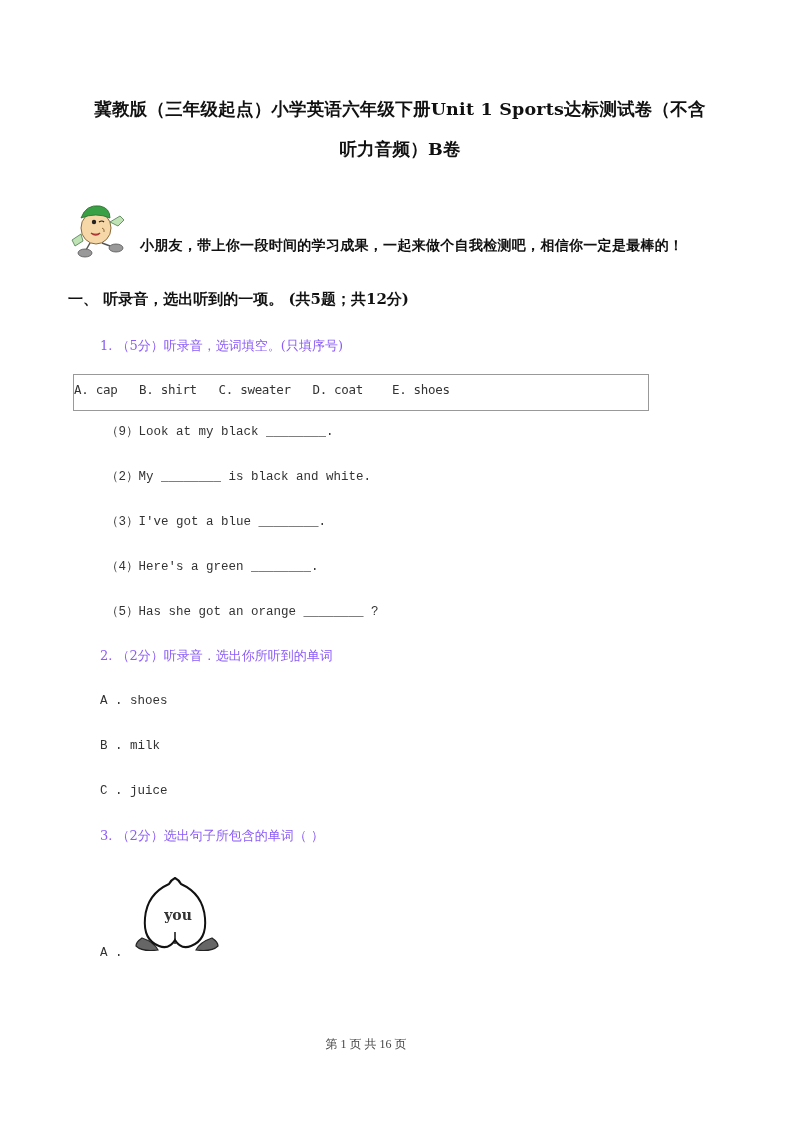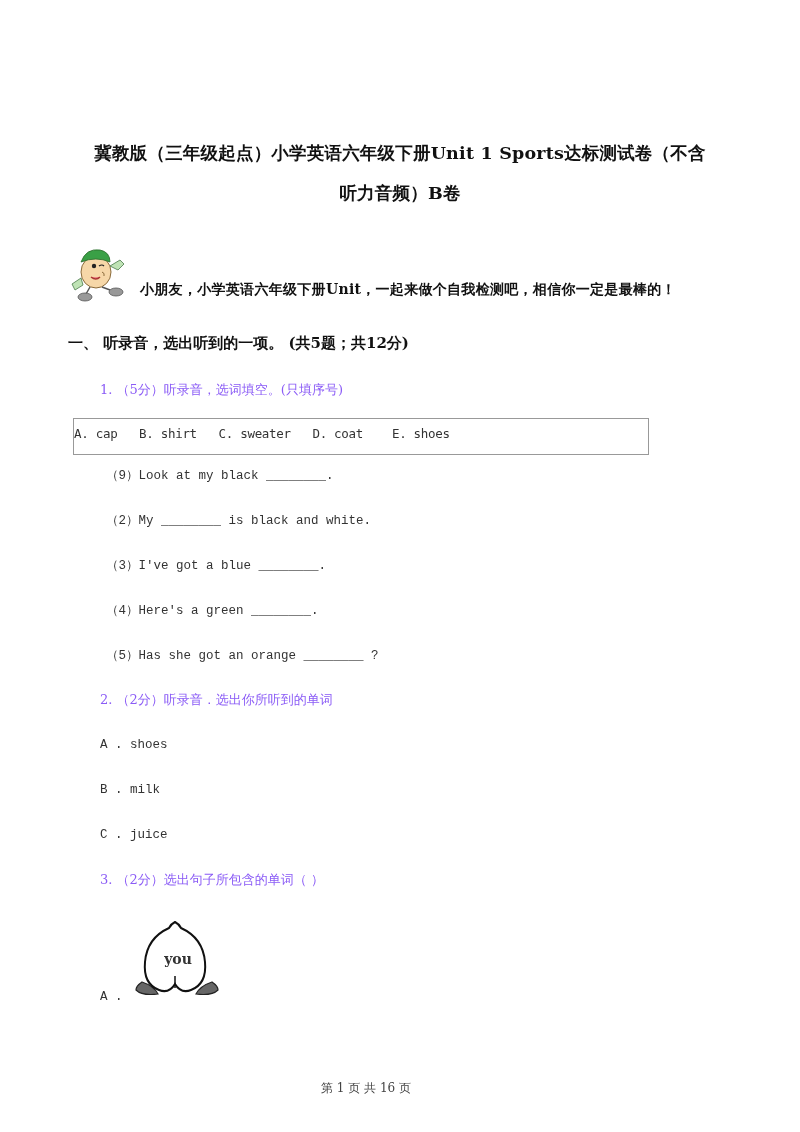--- a/index.html
+++ b/index.html
@@ -1,29 +1,29 @@
 <!DOCTYPE html>
 <html><head>
 <meta charset="utf-8">
 <style>
   html, body { margin: 0; padding: 0; background: #ffffff; }
   body { width: 800px; height: 1132px; position: relative; overflow: hidden;
          font-family: "DejaVu Serif", "Liberation Serif", serif; color: #222; }
-  .abs { position: absolute; margin-top: 44px; }
+  .abs { position: absolute; }
   .title { left: 60px; width: 680px; text-align: center; font-size: 17.5px; font-weight: bold; color: #111; letter-spacing: 0.2px; }
   .t1 { top: 97px; }
   .t2 { top: 137px; }
   .intro { left: 140px; top: 237px; font-size: 14px; font-weight: bold; color: #111; letter-spacing: 0.3px; }
   .section { left: 68px; top: 290px; font-size: 15px; font-weight: bold; color: #111; }
   .q { font-size: 13px; color: #8b5cf6; }
   .opts-box { left: 73px; top: 374px; width: 576px; height: 37px; border: 1px solid #999; box-sizing: border-box; }
   .opts { left: 74px; top: 382px; font-size: 12.5px; color: #333; white-space: pre; font-family: "DejaVu Sans Mono","Liberation Mono", monospace; letter-spacing: -0.3px; }
   .sub { left: 106px; font-size: 12.5px; color: #333; white-space: pre; font-family: "Liberation Mono","DejaVu Sans Mono", monospace; }
   .choice { left: 100px; font-size: 12.5px; color: #333; white-space: pre; font-family: "Liberation Mono","DejaVu Sans Mono", monospace; }
-  .footer { left: 0; width: 732px; top: 1036px; text-align: center; font-size: 12px; color: #444; }
+  .footer { left: 0; width: 732px; top: 1036px; text-align: center; font-size: 12px; color: #444; font-family: Liberation Serif, serif; }
 </style>
 </head>
 <body>
 
 <div class="abs title t1">冀教版（三年级起点）小学英语六年级下册Unit 1 Sports达标测试卷（不含</div>
 <div class="abs title t2">听力音频）B卷</div>
 
 <div class="abs" style="left:66px;top:200px;width:66px;height:58px;">
   <svg width="66" height="58" viewBox="0 0 66 58">
     <ellipse cx="30" cy="28" rx="15" ry="16" fill="#f6d7a8" stroke="#8a6a3a" stroke-width="1"></ellipse>
@@ -34,21 +34,21 @@
     <path d="M25 33 q5 4 9 0" stroke="#a33" stroke-width="1.5" fill="#e88"></path>
     <path d="M44 22 l10 -6 l4 4 l-6 6 z" fill="#bfe3b5" stroke="#4a7a4a" stroke-width="0.8"></path>
     <path d="M15 34 l-9 6 l3 6 l8 -5 z" fill="#bfe3b5" stroke="#4a7a4a" stroke-width="0.8"></path>
     <line x1="24" y1="43" x2="20" y2="50" stroke="#555" stroke-width="1.5"></line>
     <line x1="36" y1="43" x2="44" y2="46" stroke="#555" stroke-width="1.5"></line>
     <ellipse cx="19" cy="53" rx="7" ry="4" fill="#999" stroke="#555" stroke-width="0.8"></ellipse>
     <ellipse cx="50" cy="48" rx="7" ry="4" fill="#999" stroke="#555" stroke-width="0.8"></ellipse>
   </svg>
 </div>
 
-<div class="abs intro">小朋友，小学英语六年级下册Unit，一起来做个自我检测吧，相信你一定是最棒的！</div>
+<div class="abs intro">小朋友，带上你一段时间的学习成果，一起来做个自我检测吧，相信你一定是最棒的！</div>
 
 <div class="abs section">一、  听录音，选出听到的一项。 (共5题；共12分)</div>
 
 <div class="abs q" style="left:100px;top:337px;">1.  （5分）听录音，选词填空。(只填序号)</div>
 <div class="abs opts-box"></div>
 <div class="abs opts">A. cap   B. shirt   C. sweater   D. coat    E. shoes</div>
 
 <div class="abs sub" style="top:423px;">（9）Look at my black ________.</div>
 <div class="abs sub" style="top:468px;">（2）My ________ is black and white.</div>
 <div class="abs sub" style="top:513px;">（3）I've got a blue ________.</div>

